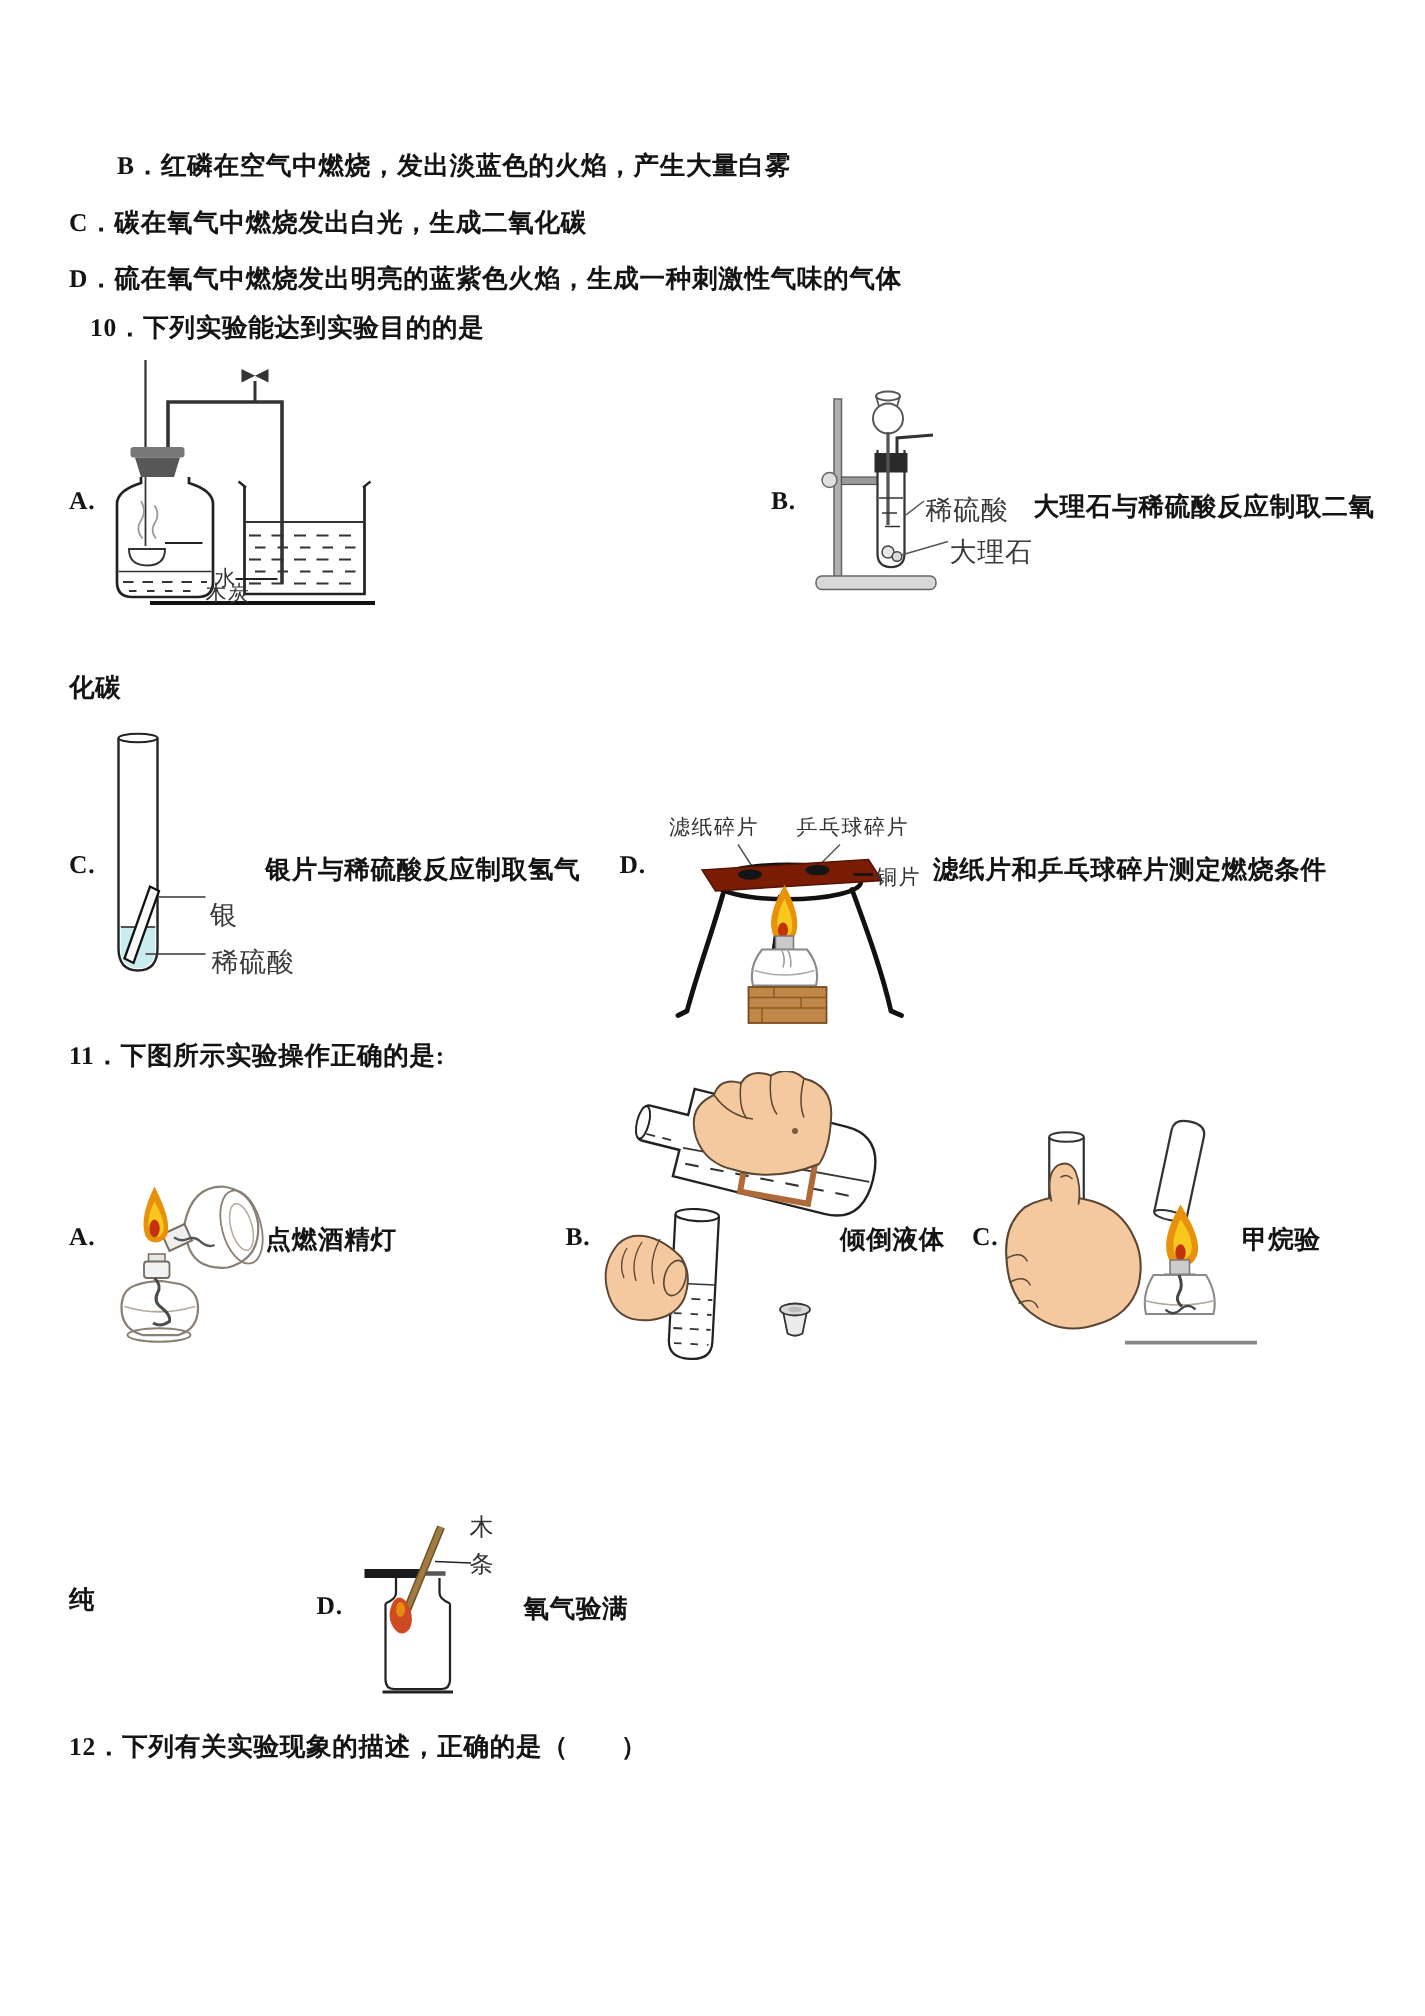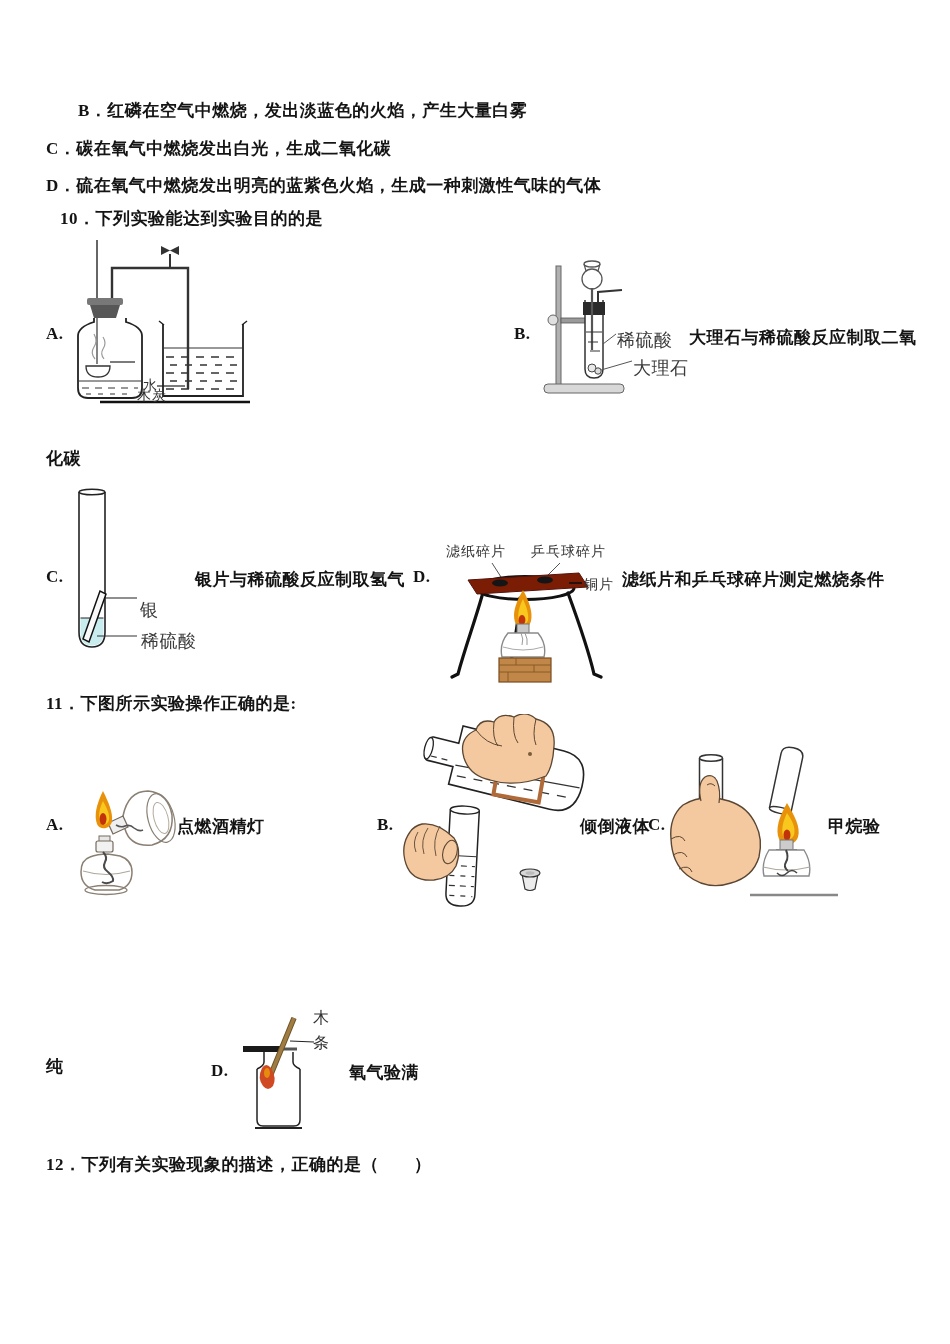--- a/index.html
+++ b/index.html
@@ -84,21 +84,21 @@
     <path d="M8.5,133 L31.5,133 L31.5,147 Q31.5,160.5 20,160.5 Q8.5,160.5 8.5,147 Z" fill="#c9ecef"></path>
     <ellipse cx="20" cy="7" rx="13" ry="2.8" fill="none" stroke="#222" stroke-width="1.4"></ellipse>
     <path d="M7,7 L7,147 Q7,162 20,162 Q33,162 33,147 L33,7" fill="none" stroke="#222" stroke-width="1.6"></path>
     <line x1="8.5" y1="133" x2="31.5" y2="133" stroke="#222" stroke-width="1"></line>
     <polygon points="11,154 28,106 34,109 17,157" fill="#fafafa" stroke="#111" stroke-width="1.5"></polygon>
     <line x1="34" y1="113" x2="65" y2="113" stroke="#333" stroke-width="1.1"></line>
     <line x1="25" y1="151" x2="65" y2="151" stroke="#333" stroke-width="1.1"></line>
   </svg>
   <div class="dl" style="left:140px;top:598px;">银</div>
   <div class="dl" style="left:141px;top:629px;">稀硫酸</div>
-  <div class="t" style="left:195px;top:568px;">银片与稀硫酸反应制取氢气</div>
+  <div class="t" style="left:177px;top:568px;">银片与稀硫酸反应制取氢气</div>
 
   <div class="t" style="left:413px;top:567px;">D.</div>
   <div class="dl2" style="left:446px;top:543px;">滤纸碎片</div>
   <div class="dl2" style="left:531px;top:543px;">乒乓球碎片</div>
   <svg style="left:438px;top:536px;" width="205" height="150" viewBox="0 0 205 150">
     <line x1="54" y1="27" x2="63" y2="41" stroke="#555" stroke-width="1"></line>
     <line x1="122" y1="27" x2="109" y2="40" stroke="#555" stroke-width="1"></line>
     <ellipse cx="87" cy="52" rx="49" ry="11.5" fill="none" stroke="#111" stroke-width="3"></ellipse>
     <polygon points="30,44 141,37 150,51 39,58" fill="#7b1d05" stroke="#55130a" stroke-width="1"></polygon>
     <ellipse cx="62" cy="47" rx="8" ry="3.5" fill="#151515"></ellipse>
@@ -163,21 +163,21 @@
     </g>
     <path d="M12,118 Q2,132 8,150 Q14,168 36,166 Q52,164 58,152 Q64,136 56,124 Q40,108 24,110 Q16,112 12,118 Z" fill="#f5c9a0" stroke="#5a4632" stroke-width="1.3"></path>
     <path d="M20,118 q-6,10 -2,20 M30,114 q-8,12 -4,26 M42,112 q-8,14 -4,30" stroke="#5a4632" stroke-width="0.9" fill="none"></path>
     <ellipse cx="52" cy="138" rx="7" ry="12" transform="rotate(15 52 138)" fill="#f5c9a0" stroke="#5a4632" stroke-width="1.1"></ellipse>
     <g transform="translate(132,158)">
       <path d="M-8,2 L-5,17 Q0,20 5,17 L8,2 Z" fill="#ececec" stroke="#333" stroke-width="1.2"></path>
       <ellipse cx="0" cy="1" rx="10" ry="4" fill="#d8d8d8" stroke="#333" stroke-width="1.2"></ellipse>
       <ellipse cx="0" cy="1" rx="4.5" ry="1.8" fill="#bbb"></ellipse>
     </g>
   </svg>
-  <div class="t" style="left:580px;top:815px;text-align:right;">倾倒液体</div>
+  <div class="t" style="left:560px;top:815px;text-align:right;">倾倒液体</div>
 
   <div class="t" style="left:648px;top:815px;">C.</div>
   <svg style="left:663px;top:743px;" width="185" height="160" viewBox="0 0 185 160">
     <path d="M36.5,15 L36.5,64 M59.5,15 L59.5,60" stroke="#333" stroke-width="1.5" fill="none"></path>
     <ellipse cx="48" cy="15" rx="11.5" ry="3.2" fill="#fff" stroke="#333" stroke-width="1.4"></ellipse>
     <path d="M20,62 Q6,74 8,96 Q9,120 24,132 Q44,148 68,140 Q90,134 96,114 Q100,96 93,82 Q85,64 66,58 Q40,50 20,62 Z" fill="#f5c9a0" stroke="#5a4632" stroke-width="1.4"></path>
     <path d="M38,58 Q34,40 42,34 Q50,30 54,38 Q58,48 56,60" fill="#f5c9a0" stroke="#5a4632" stroke-width="1.2"></path>
     <path d="M8,96 q10,-6 14,2 M10,112 q10,-6 14,2 M16,126 q10,-5 13,3 M44,42 q4,-3 8,1" stroke="#5a4632" stroke-width="1" fill="none"></path>
     <g>
       <path d="M112,68 L112,12 Q112,4 123,4 Q134,4 134,12 L134,68" fill="#fff" stroke="#333" stroke-width="1.5" transform="rotate(12 123 40)"></path>

